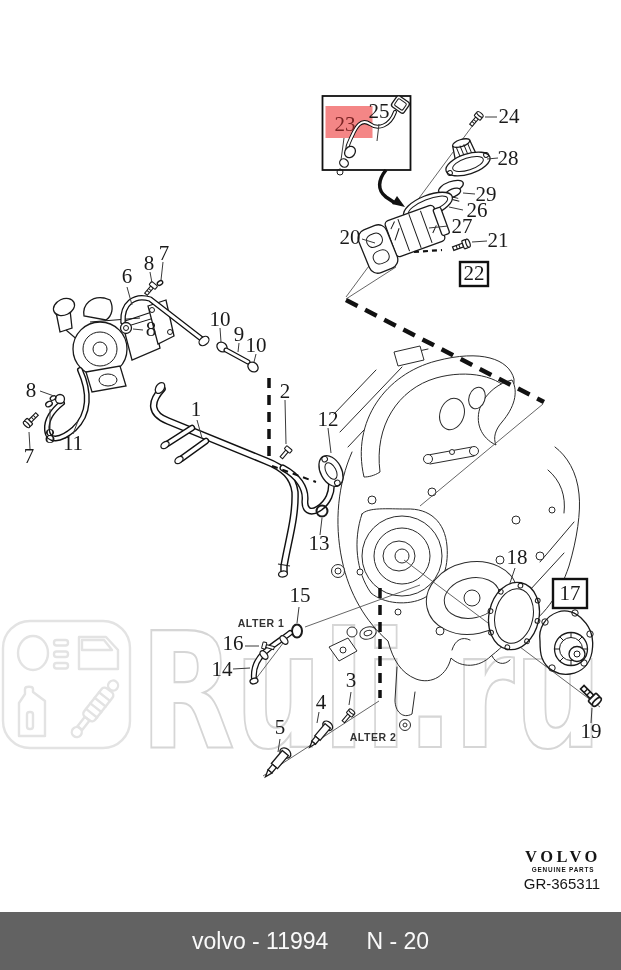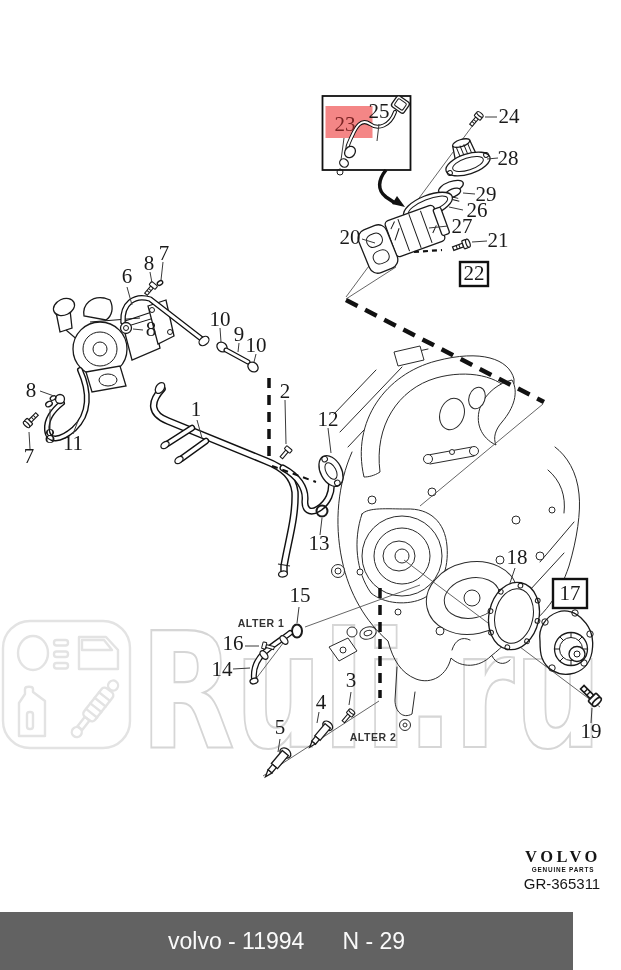--- a/index.html
+++ b/index.html
@@ -22,21 +22,21 @@
   .ln{stroke:#1a1a1a;stroke-width:1.1;fill:none;}
   .ldr{stroke:#3a3a3a;stroke-width:1;fill:none;}
   .axis{stroke:#555;stroke-width:.9;fill:none;}
   .part{stroke:#1a1a1a;stroke-width:1.3;fill:#fff;}
   .part-t{stroke:#1a1a1a;stroke-width:1;fill:none;}
   .eng{stroke:#2b2b2b;stroke-width:1;fill:none;stroke-linejoin:round;stroke-linecap:round;}
   .engf{stroke:#2b2b2b;stroke-width:1;fill:#fff;stroke-linejoin:round;}
   .pipe-o{stroke:#111;fill:none;stroke-linecap:round;stroke-linejoin:round;}
   .pipe-i{stroke:#fff;fill:none;stroke-linecap:round;stroke-linejoin:round;}
   .wm{stroke:#e3e3e3;stroke-width:2.4;fill:none;stroke-linejoin:round;stroke-linecap:round;}
-  #footer{position:absolute;left:0;top:912px;width:573px;height:58px;background:#626262;
+  #footer{position:absolute;left:0;top:912px;width:621px;height:58px;background:#626262;
           display:flex;align-items:center;justify-content:center;gap:38px;
           color:#fafafa;font-size:23px;}
 </style>
 </head>
 <body>
 
 <div id="app">
 
 <svg id="drawing" width="621" height="912" viewBox="0 0 621 912" xmlns="http://www.w3.org/2000/svg">
 
@@ -419,16 +419,16 @@
 
   <g>
     <text class="brand-word" x="563" y="862">VOLVO</text>
     <text class="brand-tag" x="563" y="872">GENUINE PARTS</text>
     <text class="brand-code" x="562" y="889">GR-365311</text>
   </g>
 </svg>
 
 <div id="footer">
   <span>volvo - 11994</span>
-  <span>N - 29</span>
+  <span>N - 20</span>
 </div>
 
 </div>
 
 </body></html>

